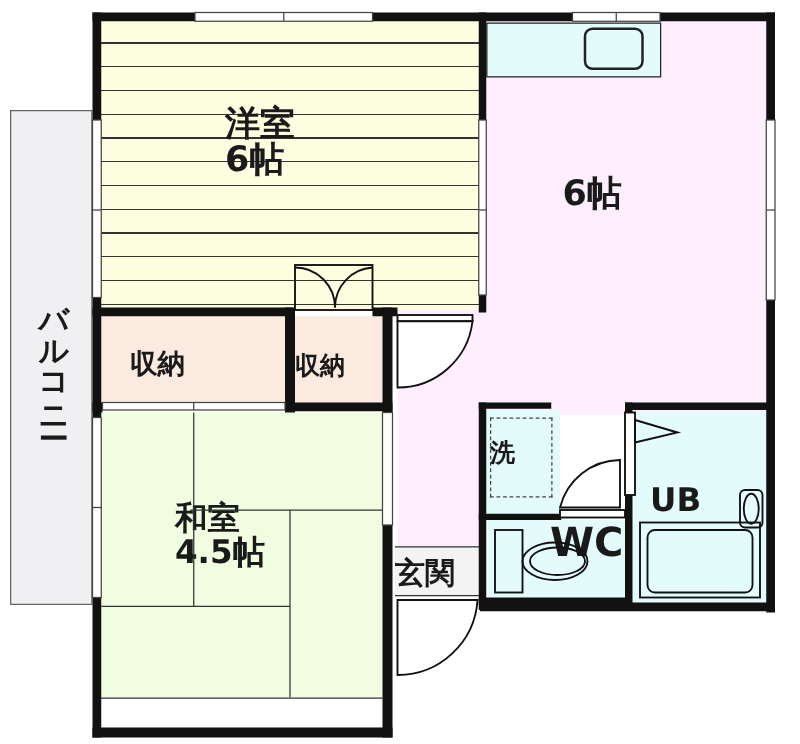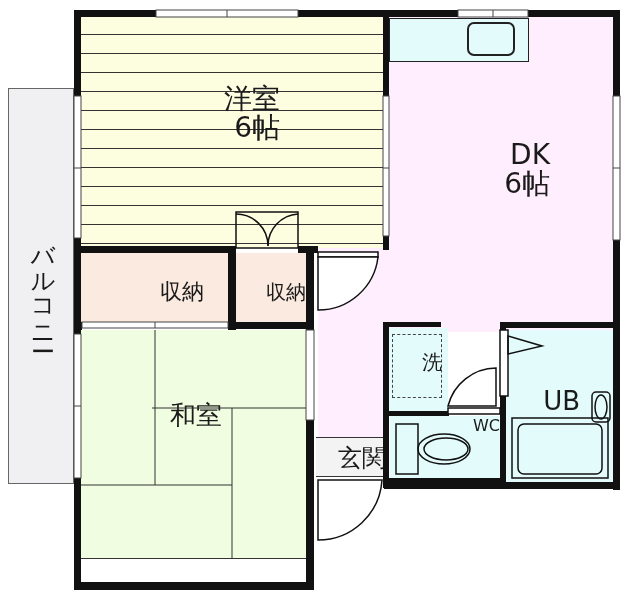--- a/index.html
+++ b/index.html
@@ -1,20 +1,20 @@
 <!DOCTYPE html>
 <html><head>
 <meta charset="utf-8">
 <style>
   html, body { margin: 0; padding: 0; background: #ffffff; }
   body { width: 640px; height: 595px; position: relative; overflow: hidden;
          font-family: "DejaVu Sans", "Liberation Sans", sans-serif; }
   .abs { position: absolute; }
   .room { position: absolute; box-sizing: border-box; }
-  .label { position: absolute; color: #1a1a1a; font-weight: normal; text-align: right;
+  .label { position: absolute; color: #1a1a1a; font-weight: bold; text-align: left;
            line-height: 1.05; white-space: nowrap; }
   svg.overlay { position: absolute; left: 0; top: 0; width: 640px; height: 595px; pointer-events: none; }
 </style>
 </head>
 <body>
 
 <div class="room" style="left:8px;top:88px;width:66px;height:396px;background:#f0f0f2;border:1px solid #666;">
   <div class="label" style="left:16px;top:140px;width:30px;font-size:24px;writing-mode:vertical-rl;text-orientation:upright;">バルコニー</div>
 </div>
 
@@ -23,45 +23,45 @@
 <div class="label" style="left:180px;top:84px;width:100px;font-size:28px;">
   <div>洋室</div>
   <div>6帖</div>
 </div>
 
 <div class="room" style="left:386px;top:16px;width:228px;height:316px;background:#ffeefe;"></div>
 <div class="room" style="left:318px;top:248px;width:70px;height:190px;background:#ffeefe;"></div>
 <div class="room" style="left:389px;top:18px;width:140px;height:44px;background:#e4fbfc;border:1.5px solid #222;"></div>
 <div class="abs" style="left:467px;top:22px;width:48px;height:34px;border:2px solid #222;border-radius:7px;box-sizing:border-box;"></div>
 <div class="label" style="left:450px;top:140px;width:100px;font-size:28px;">
-  <div>DK</div>
   <div>6帖</div>
 </div>
 
 <div class="room" style="left:80px;top:253px;width:148px;height:70px;background:#fbeae0;"></div>
 <div class="label" style="left:104px;top:280px;width:100px;font-size:22px;">収納</div>
 
 <div class="room" style="left:236px;top:253px;width:70px;height:70px;background:#fbeae0;"></div>
 <div class="label" style="left:236px;top:282px;width:70px;font-size:20px;">収納</div>
 
 <div class="room" style="left:80px;top:330px;width:226px;height:228px;background:#f1fde0;"></div>
 <div class="room" style="left:80px;top:558px;width:226px;height:24px;background:#ffffff;border-top:1px solid #333;"></div>
 <div class="label" style="left:140px;top:402px;width:82px;font-size:26px;">
   <div>和室</div>
+  <div>4.5帖</div>
 </div>
 
 <div class="room" style="left:316px;top:437px;width:70px;height:40px;background:#f3f3f3;border-top:1px solid #333;border-bottom:1px solid #333;"></div>
 <div class="label" style="left:316px;top:446px;width:70px;font-size:24px;">玄関</div>
 
 <div class="room" style="left:388px;top:328px;width:60px;height:88px;background:#e4fbfc;"></div>
 <div class="abs" style="left:392px;top:334px;width:50px;height:64px;border:1.5px dashed #444;box-sizing:border-box;"></div>
 <div class="label" style="left:392px;top:352px;width:50px;font-size:20px;">洗</div>
 
 <div class="room" style="left:390px;top:416px;width:114px;height:66px;background:#e4fbfc;"></div>
-<div class="label" style="left:440px;top:418px;width:60px;font-size:16px;">WC</div>
+<div class="label" style="left:440px;top:418px;width:60px;font-size:32px;">WC</div>
 
 <div class="room" style="left:506px;top:330px;width:108px;height:152px;background:#e4fbfc;"></div>
 <div class="label" style="left:520px;top:388px;width:60px;font-size:26px;">UB</div>
 
 <svg class="overlay" viewBox="0 0 640 595">
   <g fill="#111">
 
     <rect x="74" y="10" width="82" height="7"></rect>
     <rect x="298" y="10" width="160" height="7"></rect>
     <rect x="528" y="10" width="92" height="7"></rect>

